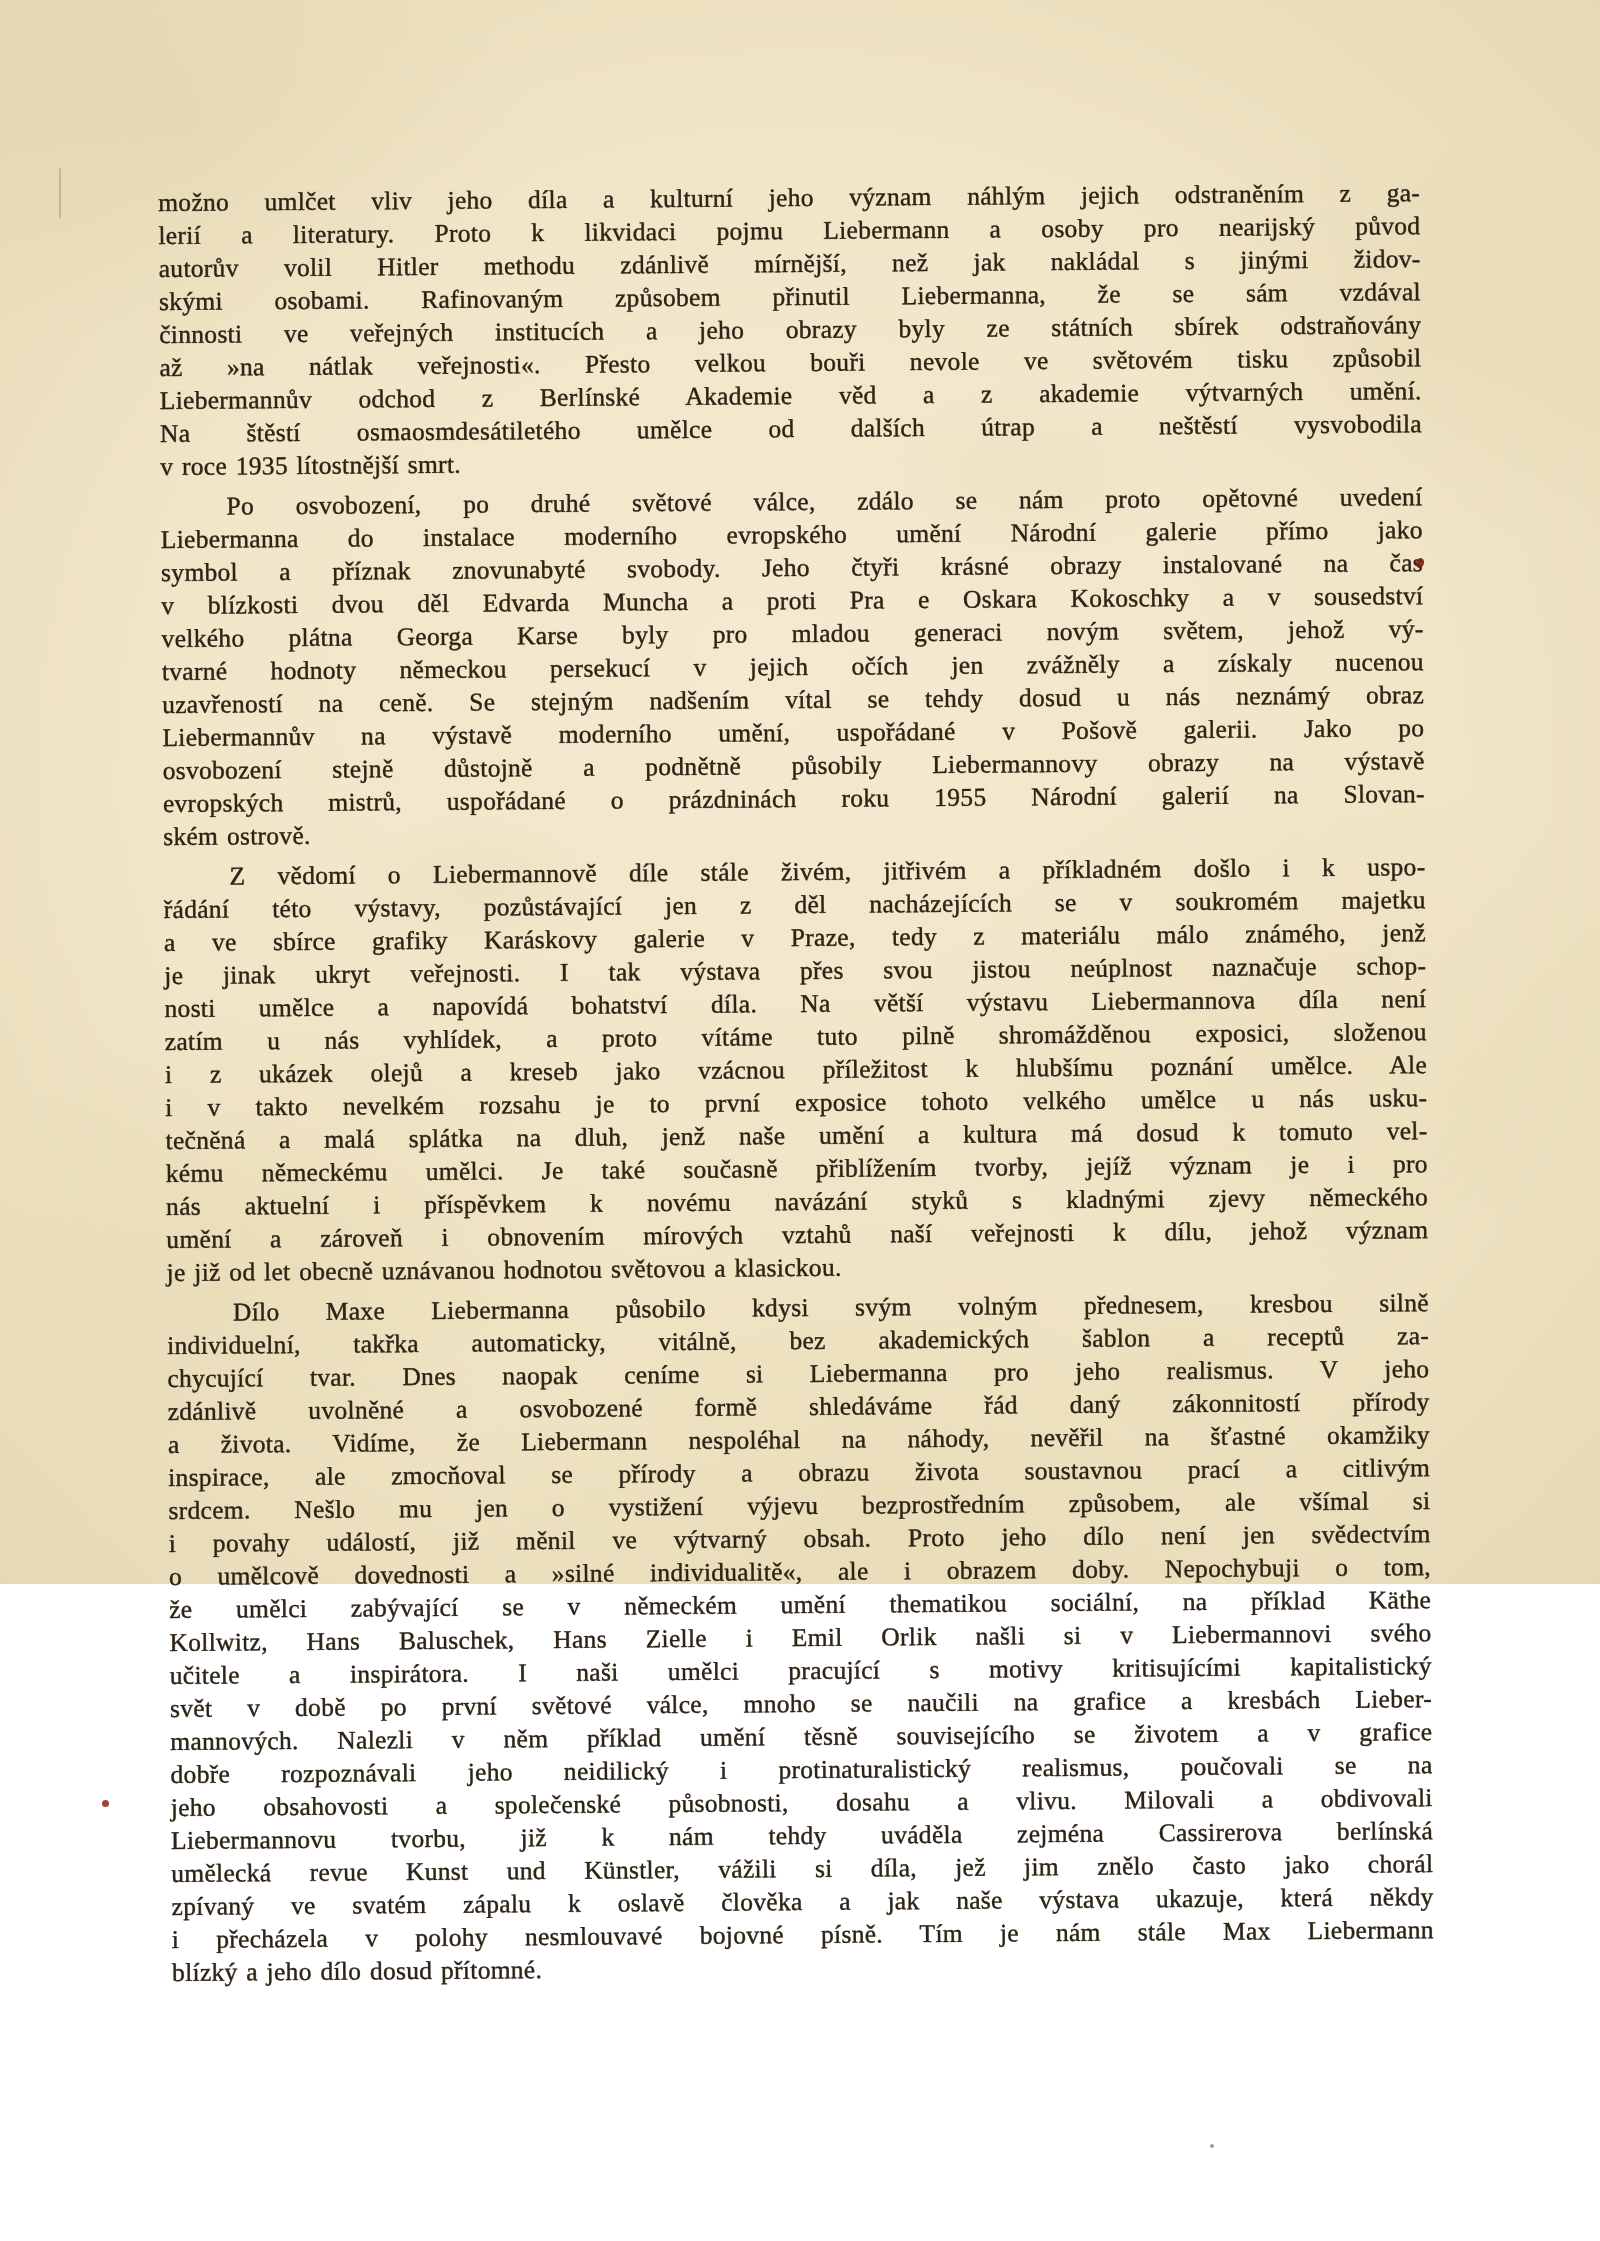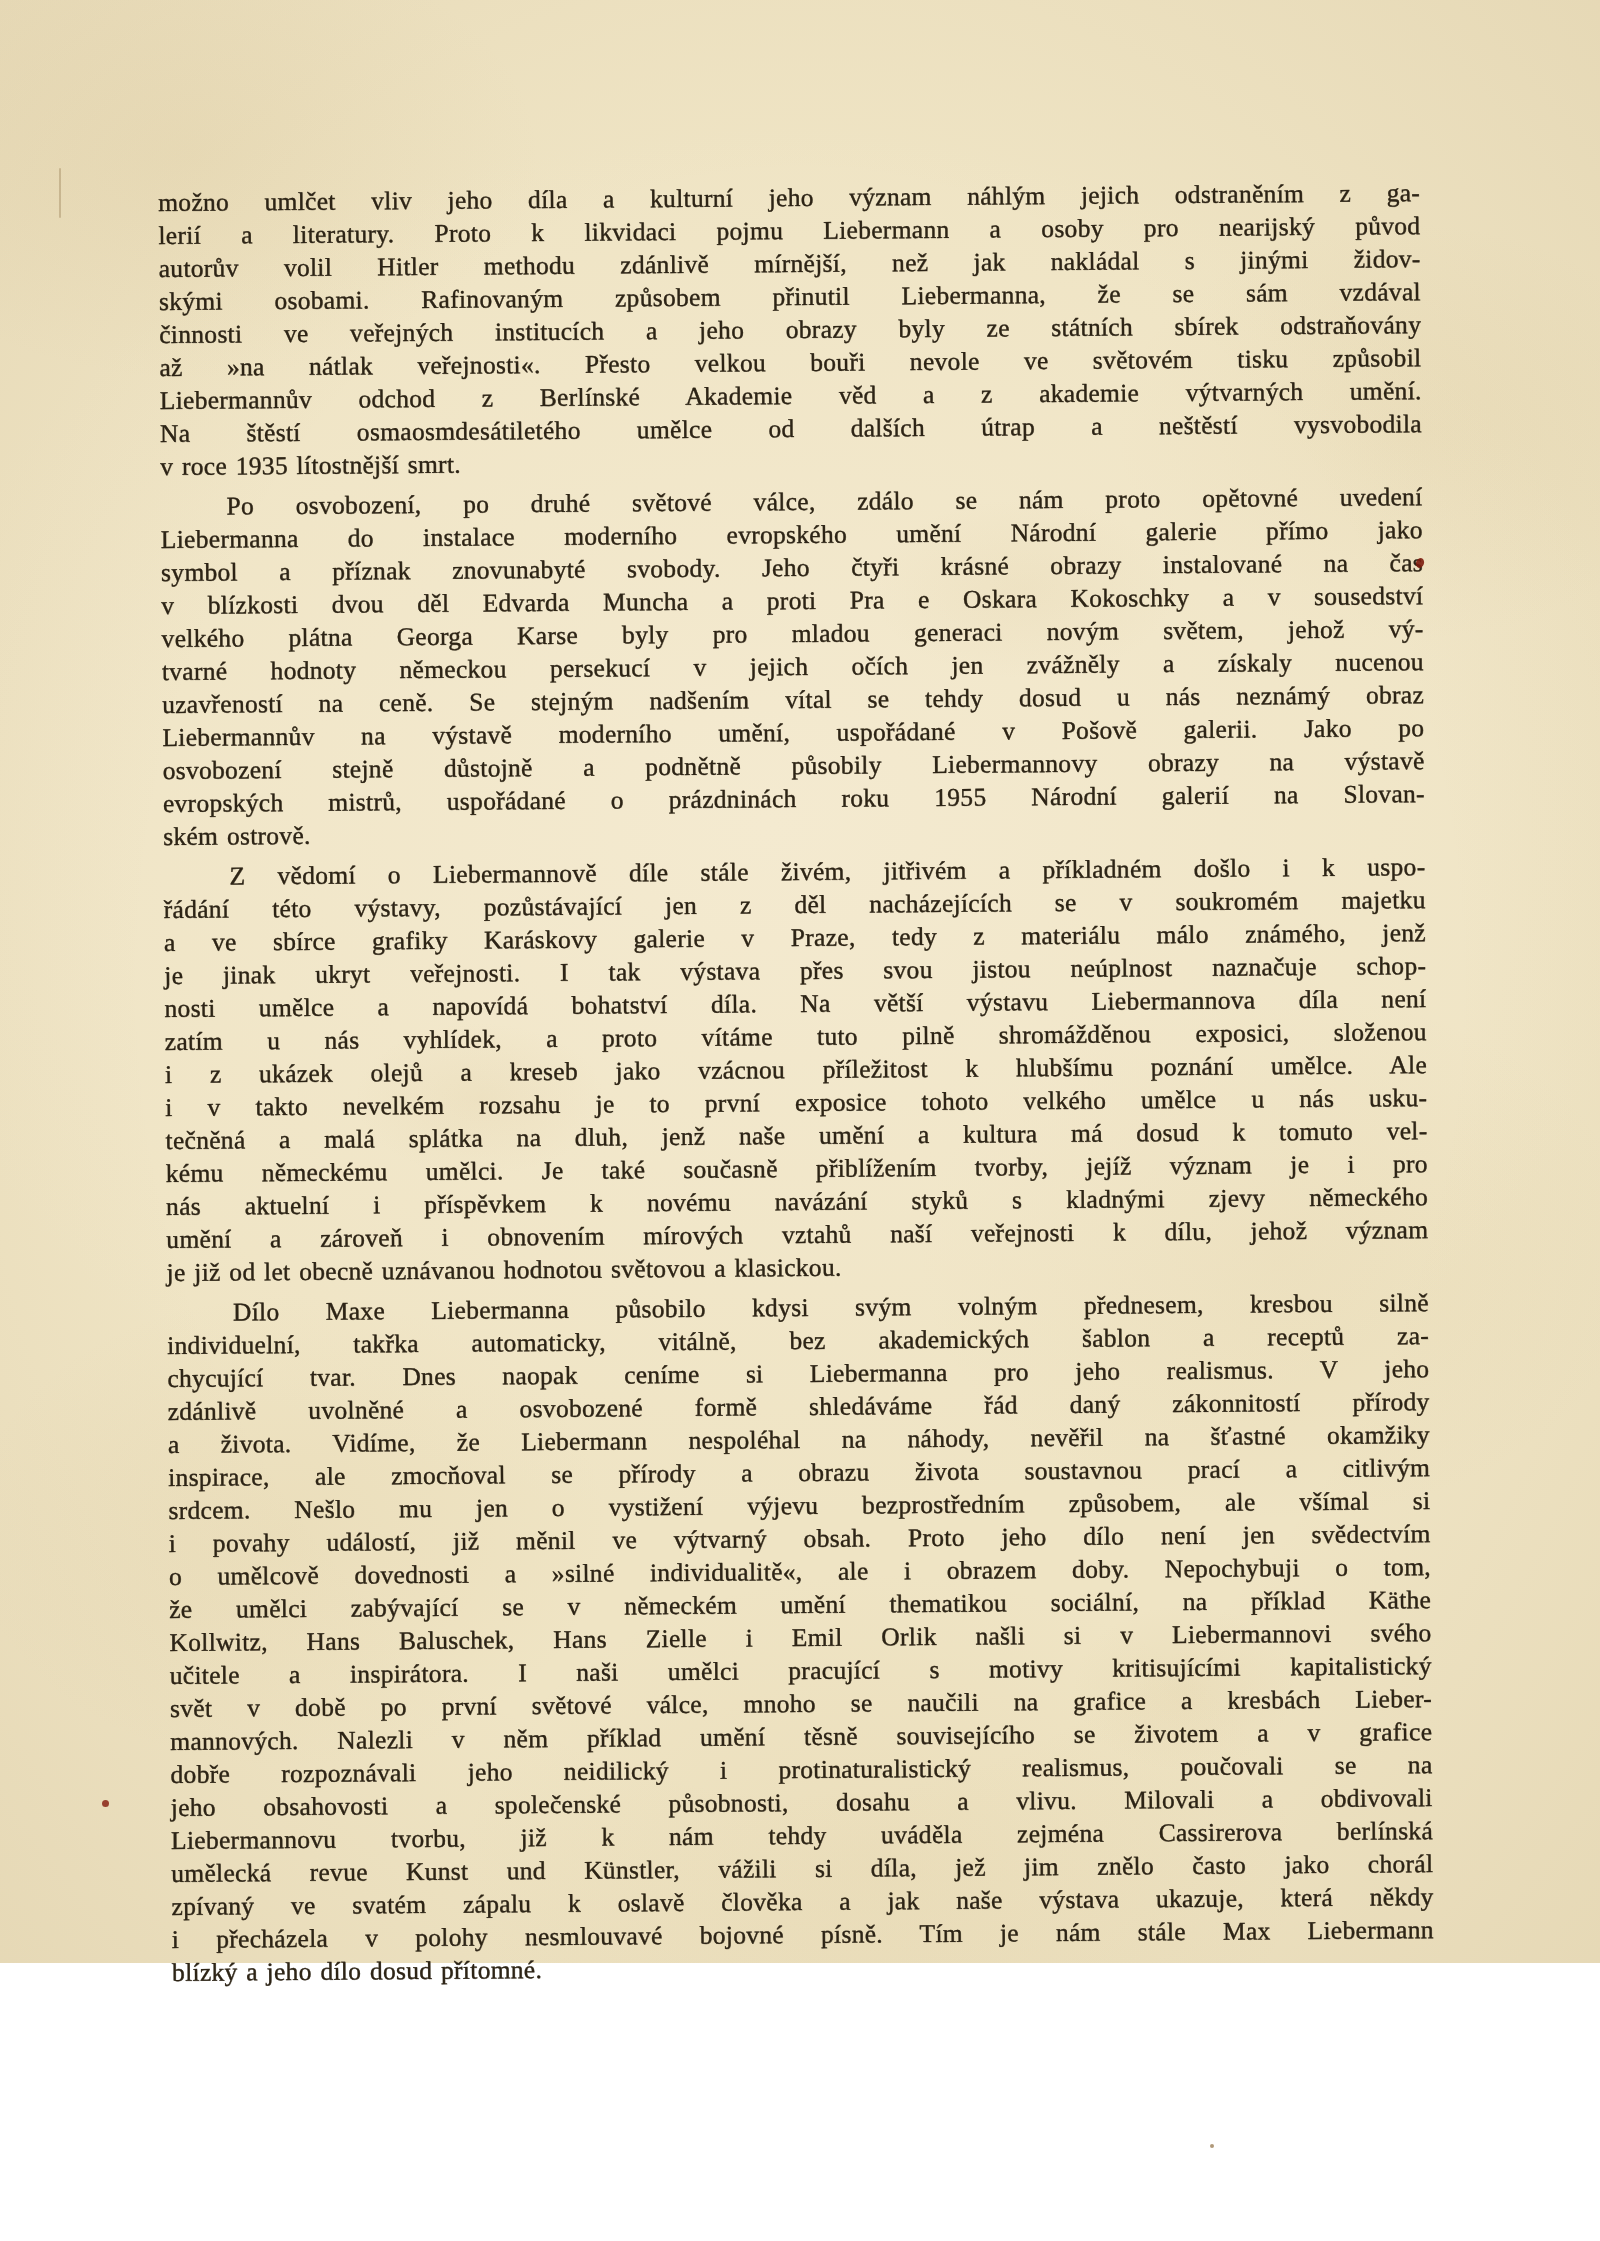--- a/index.html
+++ b/index.html
@@ -10,21 +10,21 @@
     --speck-red: #7c1d10;
   }
   * { margin: 0; padding: 0; box-sizing: border-box; }
   html, body {
     width: 1600px; height: 2241px;
     overflow: hidden;
     font-family: "Liberation Serif", "DejaVu Serif", serif;
   }
   .page {
     position: relative;
-    width: 1600px; height: 1963px;
+    width: 1600px; height: 1584px;
     background-color: var(--paper);
     background-image:
       radial-gradient(ellipse 1300px 1000px at 48% 42%, var(--paper-light), rgba(244,234,208,0) 70%),
       radial-gradient(ellipse 500px 320px at 12% 8%,  var(--mottle), rgba(0,0,0,0) 70%),
       radial-gradient(ellipse 420px 300px at 88% 22%, var(--mottle), rgba(0,0,0,0) 70%),
       radial-gradient(ellipse 520px 380px at 80% 64%, var(--mottle), rgba(0,0,0,0) 70%),
       radial-gradient(ellipse 460px 340px at 18% 78%, var(--mottle), rgba(0,0,0,0) 70%),
       radial-gradient(ellipse 600px 420px at 55% 95%, var(--mottle), rgba(0,0,0,0) 70%);
   }
   .page::before {

